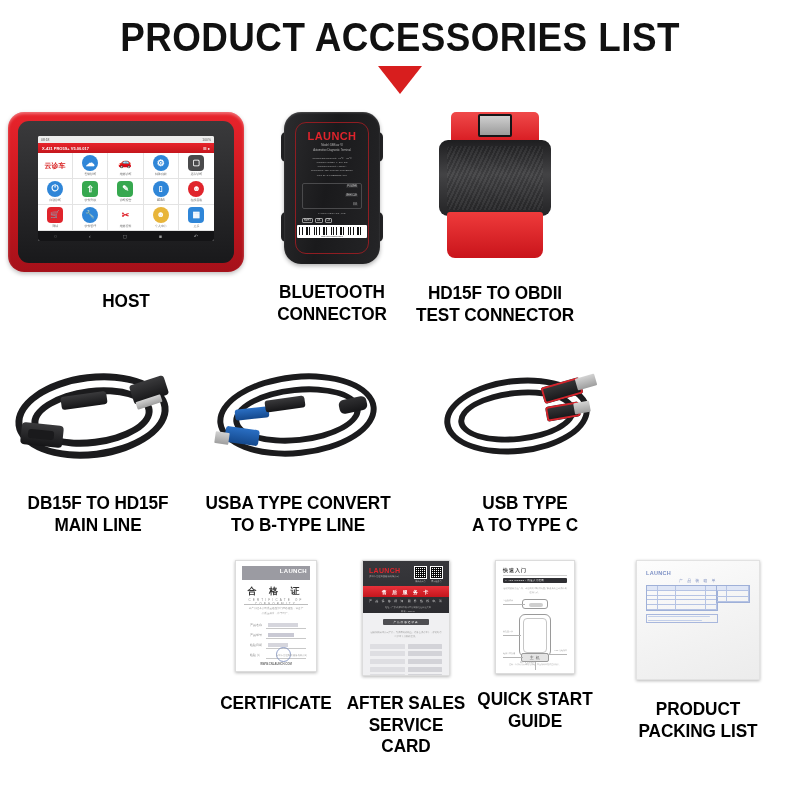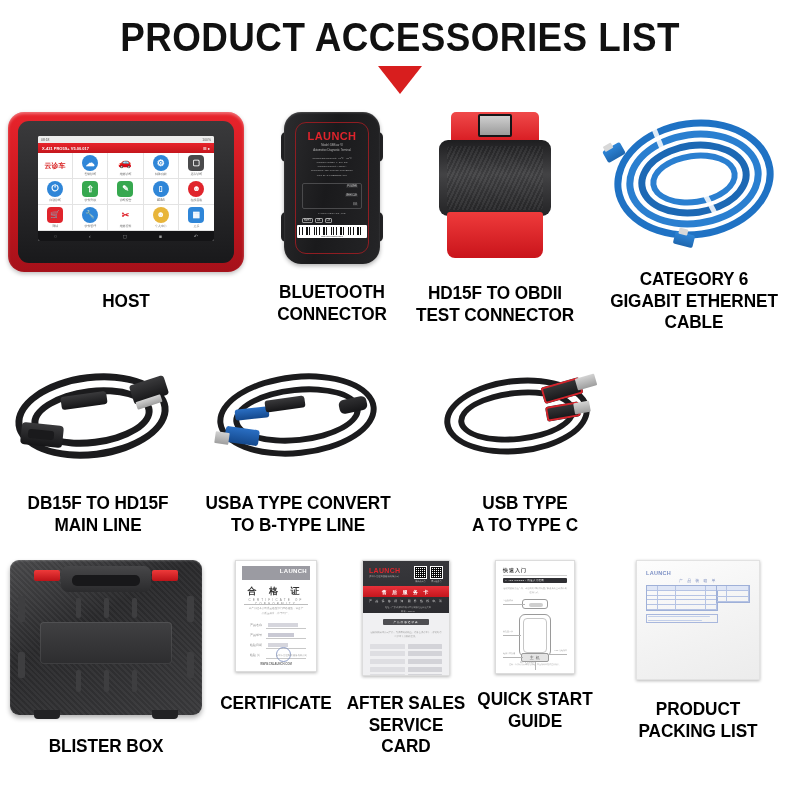--- a/index.html
+++ b/index.html
@@ -502,35 +502,20 @@
       <div class="art obd">
         <div class="obd-top"></div>
         <div class="obd-slot"></div>
         <div class="obd-mid"></div>
         <div class="obd-bot"></div>
       </div>
       <div class="caption" style="margin-top:20px">HD15F TO OBDII
 TEST CONNECTOR</div>
     </div>
 
-    <div class="cell" style="left:588px;width:212px;">
-      <div class="art eth">
-        <div class="eth-ring" style="left:18px;top:8px;width:160px;height:118px;border-width:7px;transform:rotate(-8deg);"></div>
-        <div class="eth-ring" style="left:30px;top:19px;width:136px;height:96px;border-width:7px;border-color:#2a7fd0;transform:rotate(-8deg);"></div>
-        <div class="eth-ring" style="left:42px;top:30px;width:112px;height:74px;border-width:7px;border-color:#1c68b4;transform:rotate(-8deg);"></div>
-        <div class="eth-ring" style="left:54px;top:41px;width:88px;height:52px;border-width:6px;border-color:#2a7fd0;transform:rotate(-8deg);"></div>
-        <div class="eth-tie" style="left:58px;top:8px;transform:rotate(-22deg);"></div>
-        <div class="eth-tie" style="left:110px;top:74px;transform:rotate(-28deg);"></div>
-        <div class="eth-plug" style="left:8px;top:34px;transform:rotate(-30deg);"></div>
-        <div class="eth-plug" style="left:78px;bottom:6px;transform:rotate(14deg);"></div>
-      </div>
-      <div class="caption" style="margin-top:16px">CATEGORY 6
-GIGABIT ETHERNET
-CABLE</div>
-    </div>
   </div>
 
   <div class="row" style="top:368px;height:180px;">
 
     <div class="cell" style="left:0px;width:196px;">
       <div class="art cable">
         <div class="loop" style="left:12px;top:6px;width:154px;height:84px;border-width:7px;transform:rotate(-7deg);"></div>
         <div class="loop" style="left:28px;top:20px;width:122px;height:58px;border-width:7px;transform:rotate(-7deg);"></div>
         <div class="conn" style="left:128px;top:12px;width:36px;height:20px;transform:rotate(-18deg);"></div>
         <div class="metal" style="left:133px;top:30px;width:26px;height:8px;transform:rotate(-18deg);"></div>
@@ -566,42 +551,20 @@
         <div class="metal" style="left:144px;top:34px;width:16px;height:11px;transform:rotate(-10deg);"></div>
       </div>
       <div class="caption" style="margin-top:14px">USB TYPE
 A TO TYPE C</div>
     </div>
 
   </div>
 
   <div class="row" style="top:560px;height:230px;">
 
-    <div class="cell" style="left:2px;width:208px;">
-      <div class="art box">
-        <div class="box-shell"></div>
-        <div class="box-handle"></div>
-        <div class="box-latch" style="left:24px"></div>
-        <div class="box-latch" style="right:24px"></div>
-        <div class="box-panel"></div>
-        <div class="box-rib" style="left:66px;top:38px;width:5px;height:20px;"></div>
-        <div class="box-rib" style="left:94px;top:38px;width:5px;height:20px;"></div>
-        <div class="box-rib" style="left:122px;top:38px;width:5px;height:20px;"></div>
-        <div class="box-rib" style="left:66px;top:110px;width:5px;height:22px;"></div>
-        <div class="box-rib" style="left:94px;top:110px;width:5px;height:22px;"></div>
-        <div class="box-rib" style="left:122px;top:110px;width:5px;height:22px;"></div>
-        <div class="box-rib" style="left:8px;top:36px;width:7px;height:26px;"></div>
-        <div class="box-rib" style="left:8px;top:92px;width:7px;height:26px;"></div>
-        <div class="box-rib" style="right:8px;top:36px;width:7px;height:26px;"></div>
-        <div class="box-rib" style="right:8px;top:92px;width:7px;height:26px;"></div>
-        <div class="box-foot" style="left:24px"></div>
-        <div class="box-foot" style="right:24px"></div>
-      </div>
-      <div class="caption" style="margin-top:20px">BLISTER BOX</div>
-    </div>
 
     <div class="cell" style="left:340px;width:132px;">
       <div class="art doc doc-card">
         <div class="card-head"></div>
         <div class="card-brand">LAUNCH</div>
         <div class="card-brandsub">深圳市元征科技股份有限公司</div>
         <div class="qr" style="right:22px">
             <div class="qr-in"></div>
           </div>
         <div class="qr" style="right:6px">

